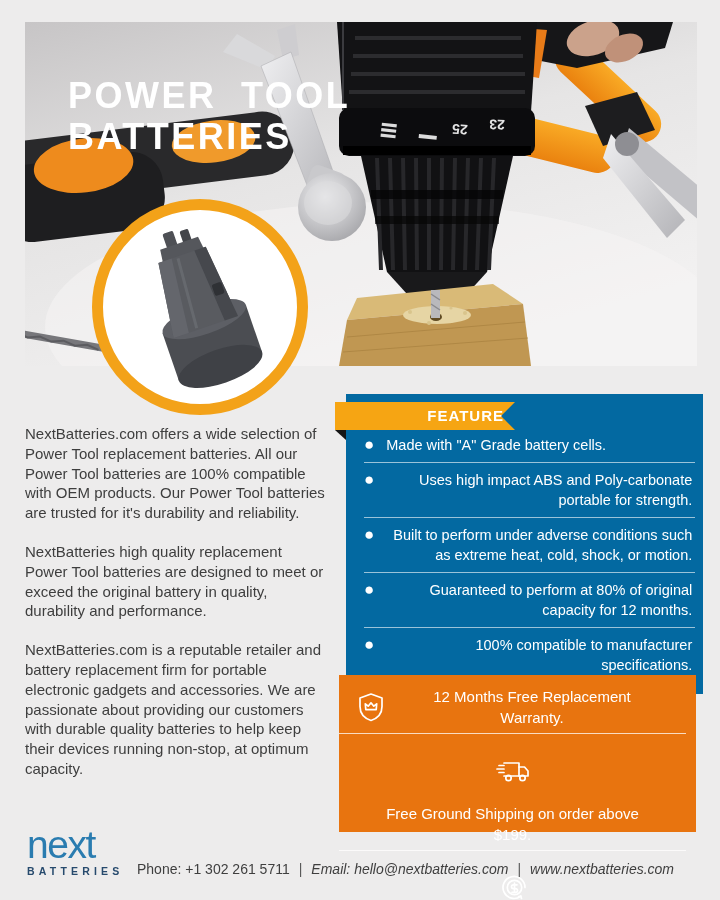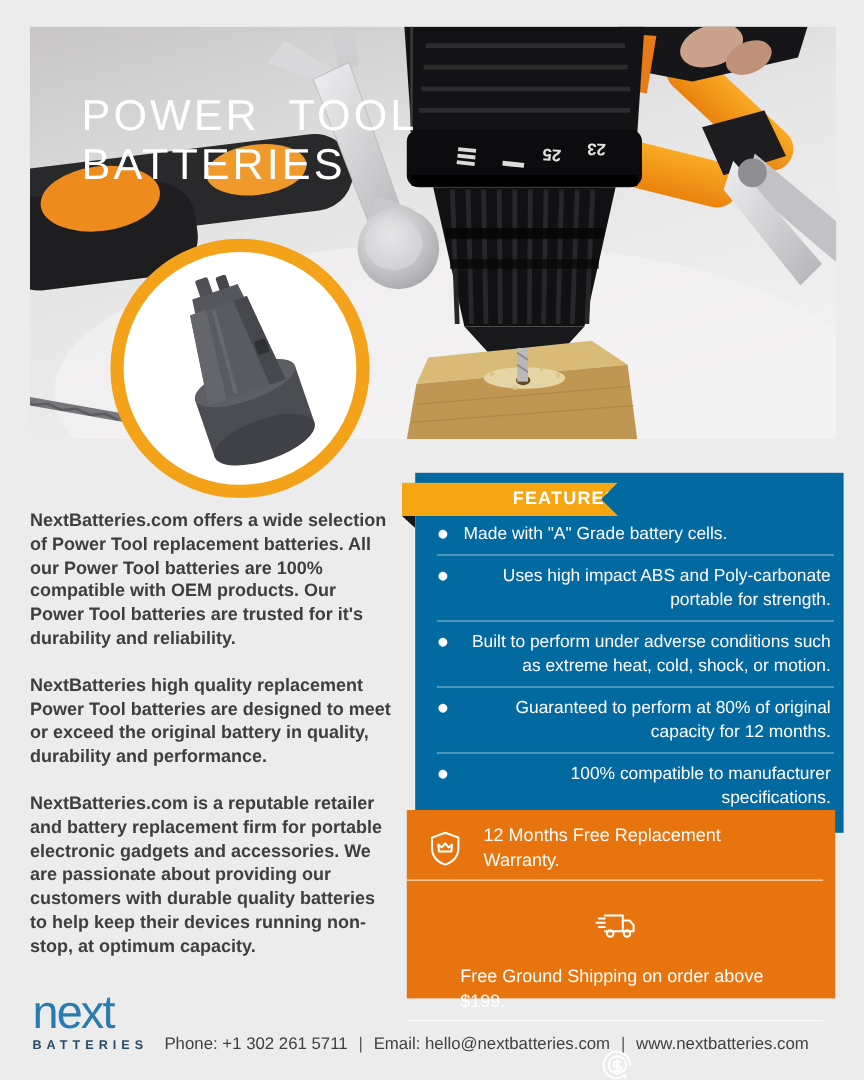--- a/index.html
+++ b/index.html
@@ -3,30 +3,30 @@
 <meta charset="utf-8">
 <style>
   * { margin:0; padding:0; box-sizing:border-box; }
   html,body { width:720px; height:900px; }
   body { font-family:"Liberation Sans", sans-serif; background:#edecec; overflow:hidden; }
   .page { position:relative; width:720px; height:900px; background:#edecec; }
 
   
   .hero { position:absolute; left:25px; top:22px; width:672px; height:344px; overflow:hidden; z-index:1; }
   .hero svg { display:block; }
-  .hero-title { position:absolute; left:43px; top:53px; color:#ffffff; font-weight:normal;
+  .hero-title { position:absolute; left:43px; top:53px; color:#ffffff; font-weight:bold;
                 font-size:36px; line-height:41px; letter-spacing:2.5px; word-spacing:12px; }
 
   
   .badge { position:absolute; left:92px; top:199px; width:216px; height:216px; border-radius:50%;
            background:#ffffff; border:11px solid #f3a219; z-index:3; overflow:hidden; }
 
   
   .intro { position:absolute; left:25px; top:424px; width:303px; z-index:2; }
-  .intro p { font-size:15px; line-height:19.8px; color:#3e3e3e; margin-bottom:19px;font-weight:bold; }
+  .intro p { font-size:15px; line-height:19.8px; color:#3e3e3e; margin-bottom:19px; }
 
   
   .features { position:absolute; left:346px; top:394px; width:357px; background:#0369a1;
               z-index:2; padding:36px 8px 12px 18px; min-height:263px;text-align:right; }
   .ribbon { position:absolute; left:-11px; top:8px; height:28px; width:180px; background:#f6a513;
             color:#fff; font-size:15px; font-weight:bold; letter-spacing:1px; line-height:28px;
             padding-left:18px;
             clip-path:polygon(0 0, 100% 0, calc(100% - 14px) 50%, 100% 100%, 0 100%); }
   .ribbon-fold { position:absolute; left:-11px; top:36px; width:11px; height:10px; background:#151515;
                  clip-path:polygon(0 0, 100% 0, 100% 100%); }
@@ -35,29 +35,29 @@
   .features li + li { border-top:1px solid rgba(255,255,255,0.6); padding-top:7px; }
   .features .dot { color:#fff; font-size:17px; line-height:20px; flex:0 0 auto; }
   .features .ftext { color:#fff; font-size:14.5px; line-height:20px; max-width:306px; }
 
   
   .benefits { position:absolute; left:339px; top:675px; width:357px; height:157px; background:#e8740f;
               z-index:2; padding:6px 10px 6px 0; }
   .benefit { display:flex; align-items:center; padding:5px 0; }
   .benefit + .benefit { border-top:1px solid rgba(255,255,255,0.75);flex-direction:column; }
   .bicon { flex:0 0 64px; display:flex; justify-content:center; align-items:center; }
-  .btext { color:#fff; font-size:15px; line-height:21px; max-width:258px; }
+  .btext { color:#fff; font-size:15px; line-height:21px; max-width:258px;text-align:center; }
 
   
   .brand { position:absolute; left:27px; top:826px; z-index:2; }
   .brand-name { color:#2a7cb0; font-size:39px; line-height:38px; font-weight:normal; letter-spacing:-1.5px; }
   .brand-sub { color:#274a6d; font-size:10.5px; font-weight:bold; letter-spacing:4.2px; margin-top:1px; }
   .contact { position:absolute; left:137px; top:861px; z-index:2; font-size:14px; color:#3f3f3f; }
   .contact .sep { color:#5a5a5a; margin:0 9px; }
-  .contact a { color:#3f3f3f; text-decoration:none; }
+  .contact a { color:#3f3f3f; text-decoration:none;font-style:italic; }
 </style>
 </head>
 <body>
 
 <div class="page">
 
   <div class="hero">
     <svg width="672" height="344" viewBox="0 0 672 344">
       <defs>
         <linearGradient id="gBg" x1="0" y1="0" x2="0.55" y2="1">

